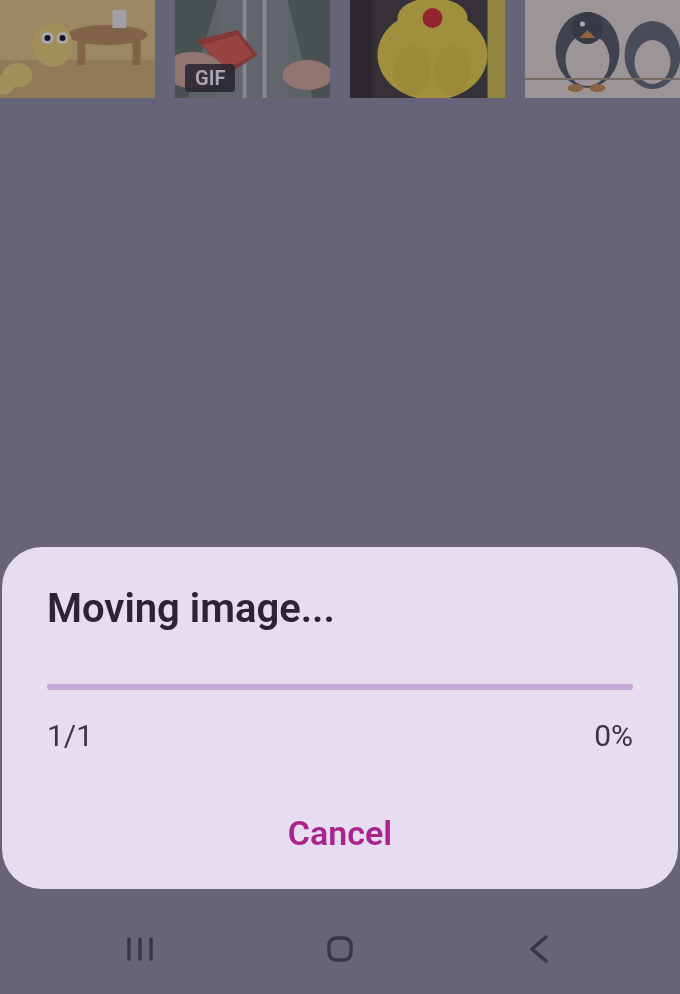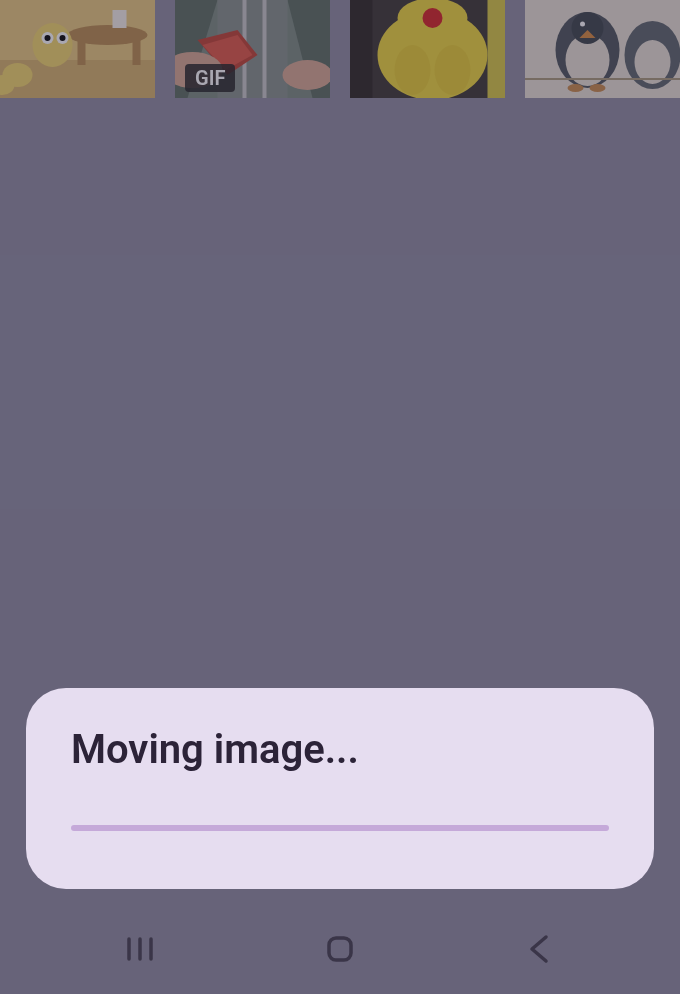--- a/index.html
+++ b/index.html
@@ -47,21 +47,21 @@
       position: absolute;
       inset: 0;
       background: rgba(50,45,70,0.42);
       display: flex;
       align-items: flex-end;
       justify-content: center;
     }
     .dialog {
       background: #e6ddf0;
       border-radius: 40px;
-      width: 628px;
+      width: 676px;
       margin: 0 2px 105px 2px;
       padding: 38px 45px 30px 45px;
     }
     .dialog-title {
       font-size: 40px;
       font-weight: 600;
       color: #2c2338;
       margin-bottom: 52px;
     }
     .progress-track {
@@ -180,20 +180,25 @@
     </svg>
   </div>
 </div>
 
 <div class="overlay">
   <div class="dialog">
     <div class="dialog-title">Moving image...</div>
     <div class="progress-track">
       <div class="progress-fill"></div>
     </div>
+    <div class="progress-info">
+      <span>1/1</span>
+      <span>0%</span>
+    </div>
+    <div class="dialog-action">Cancel</div>
   </div>
 </div>
 
 <div class="navbar">
   <div class="nav-btn">
     <svg viewBox="0 0 40 40">
       <line x1="9" y1="10" x2="9" y2="30" stroke="#3a3548" stroke-width="3.5" stroke-linecap="round"></line>
       <line x1="20" y1="10" x2="20" y2="30" stroke="#3a3548" stroke-width="3.5" stroke-linecap="round"></line>
       <line x1="31" y1="10" x2="31" y2="30" stroke="#3a3548" stroke-width="3.5" stroke-linecap="round"></line>
     </svg>

